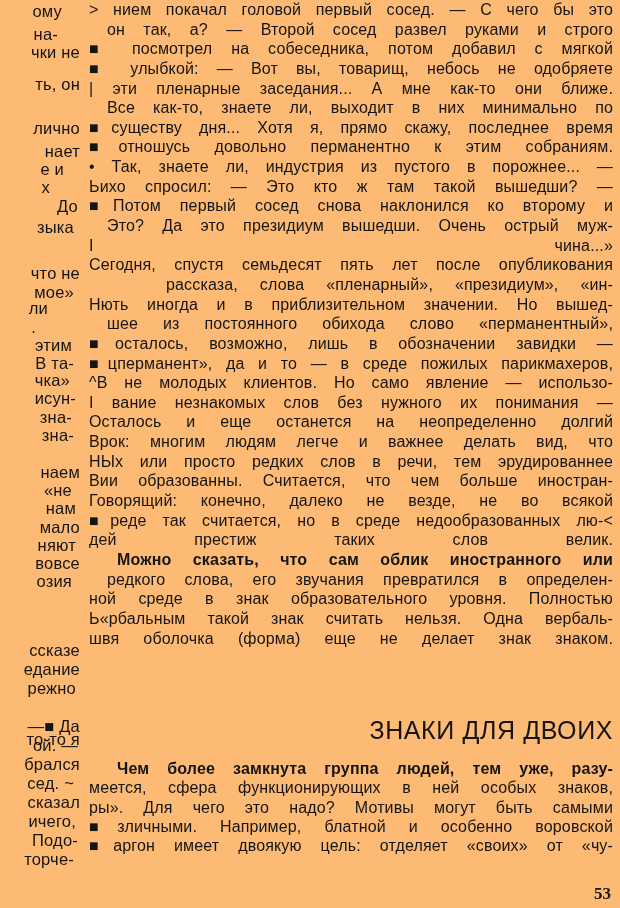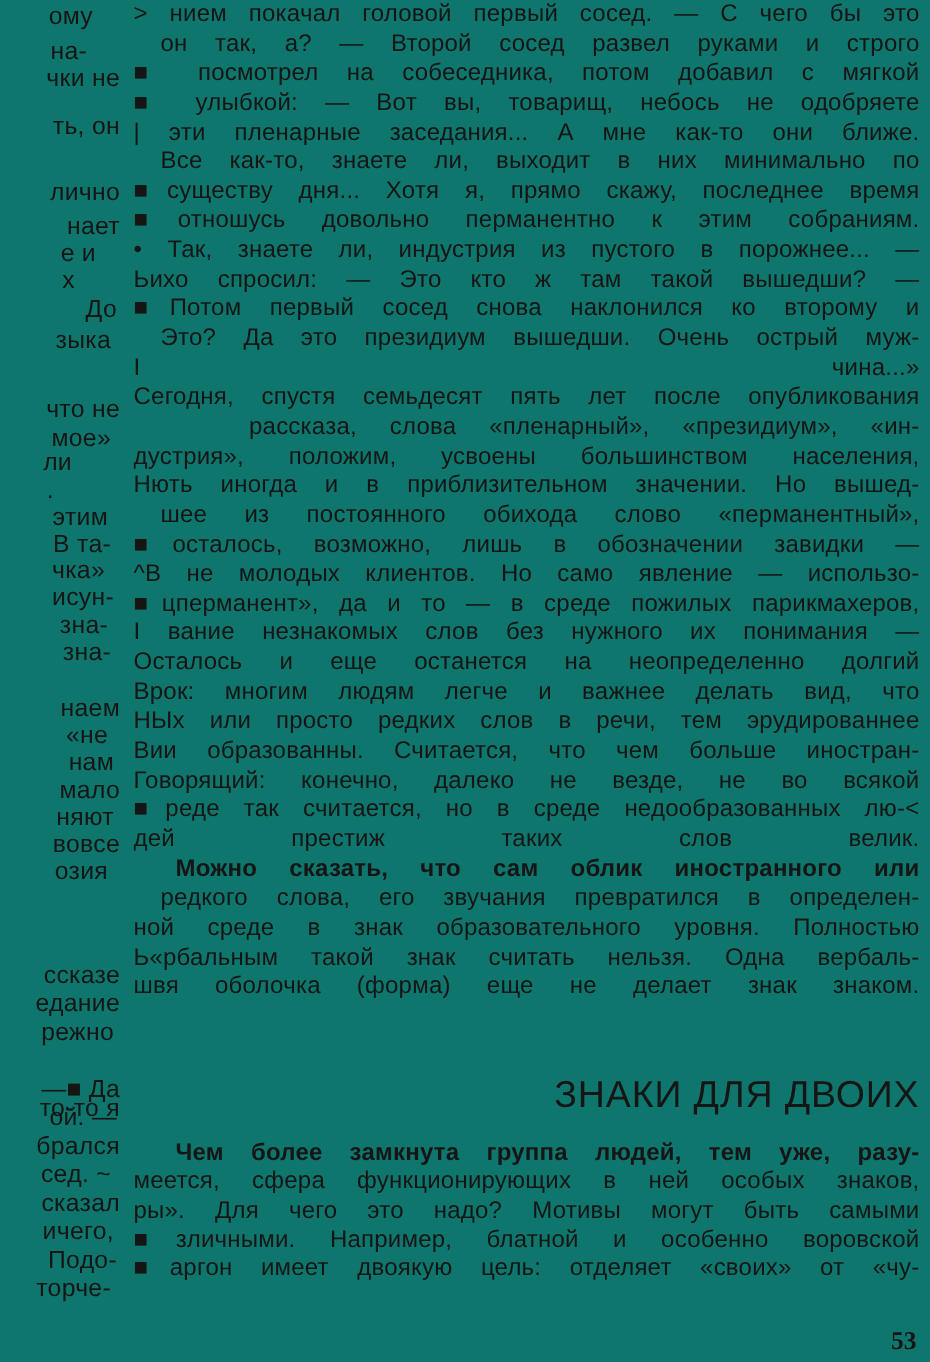--- a/index.html
+++ b/index.html
@@ -7,21 +7,21 @@
     width: 620px; height: 908px;
     background: #fdfdfd;
     font-family: "Liberation Sans", sans-serif;
     color: #151515;
     position: relative;
     overflow: hidden;
   }
   .page {
     position: absolute; left: 0; top: 0;
     width: 620px; height: 908px;
-    background: #0f766e;
+    background: #fdba74;
   }
   
   #left-col {
     position: absolute; left: 0; top: 0;
     width: 82px; height: 908px;
   }
   #left-col > div {
     position: absolute; right: 2px;
     white-space: nowrap;
     font-size: 16.5px; line-height: 18px;
@@ -117,26 +117,25 @@
       <div class="ind1">Все как-то, знаете ли, выходит в них минимально по</div>
       <div>■существу дня... Хотя я, прямо скажу, последнее время</div>
       <div>■отношусь довольно перманентно к этим собраниям.</div>
       <div>• Так, знаете ли, индустрия из пустого в порожнее... —</div>
       <div>Ьихо спросил: — Это кто ж там такой вышедши? —</div>
       <div>■Потом первый сосед снова наклонился ко второму и</div>
       <div class="ind1">Это? Да это президиум вышедши. Очень острый муж-</div>
       <div class="left">I чина...»</div>
       <div>Сегодня, спустя семьдесят пять лет после опубликования</div>
       <div class="ind3">рассказа, слова «пленарный», «президиум», «ин-</div>
-      <div>дустрия», положим, усвоены большинством населения,</div>
       <div>Нють иногда и в приблизительном значении. Но вышед-</div>
       <div class="ind1">шее из постоянного обихода слово «перманентный»,</div>
       <div>■осталось, возможно, лишь в обозначении завидки —</div>
+      <div>■цперманент», да и то — в среде пожилых парикмахеров,</div>
       <div>^В не молодых клиентов. Но само явление — использо-</div>
-      <div>■цперманент», да и то — в среде пожилых парикмахеров,</div>
       <div>I вание незнакомых слов без нужного их понимания —</div>
       <div>Осталось и еще останется на неопределенно долгий</div>
       <div>Врок: многим людям легче и важнее делать вид, что</div>
       <div>НЫх или просто редких слов в речи, тем эрудированнее</div>
       <div>Вии образованны. Считается, что чем больше иностран-</div>
       <div>Говорящий: конечно, далеко не везде, не во всякой</div>
       <div>■реде так считается, но в среде недообразованных лю-&lt;</div>
       <div class="right">дей престиж таких слов велик.</div>
       <div class="ind2">Можно сказать, что сам облик иностранного или</div>
       <div class="ind1">редкого слова, его звучания превратился в определен-</div>

